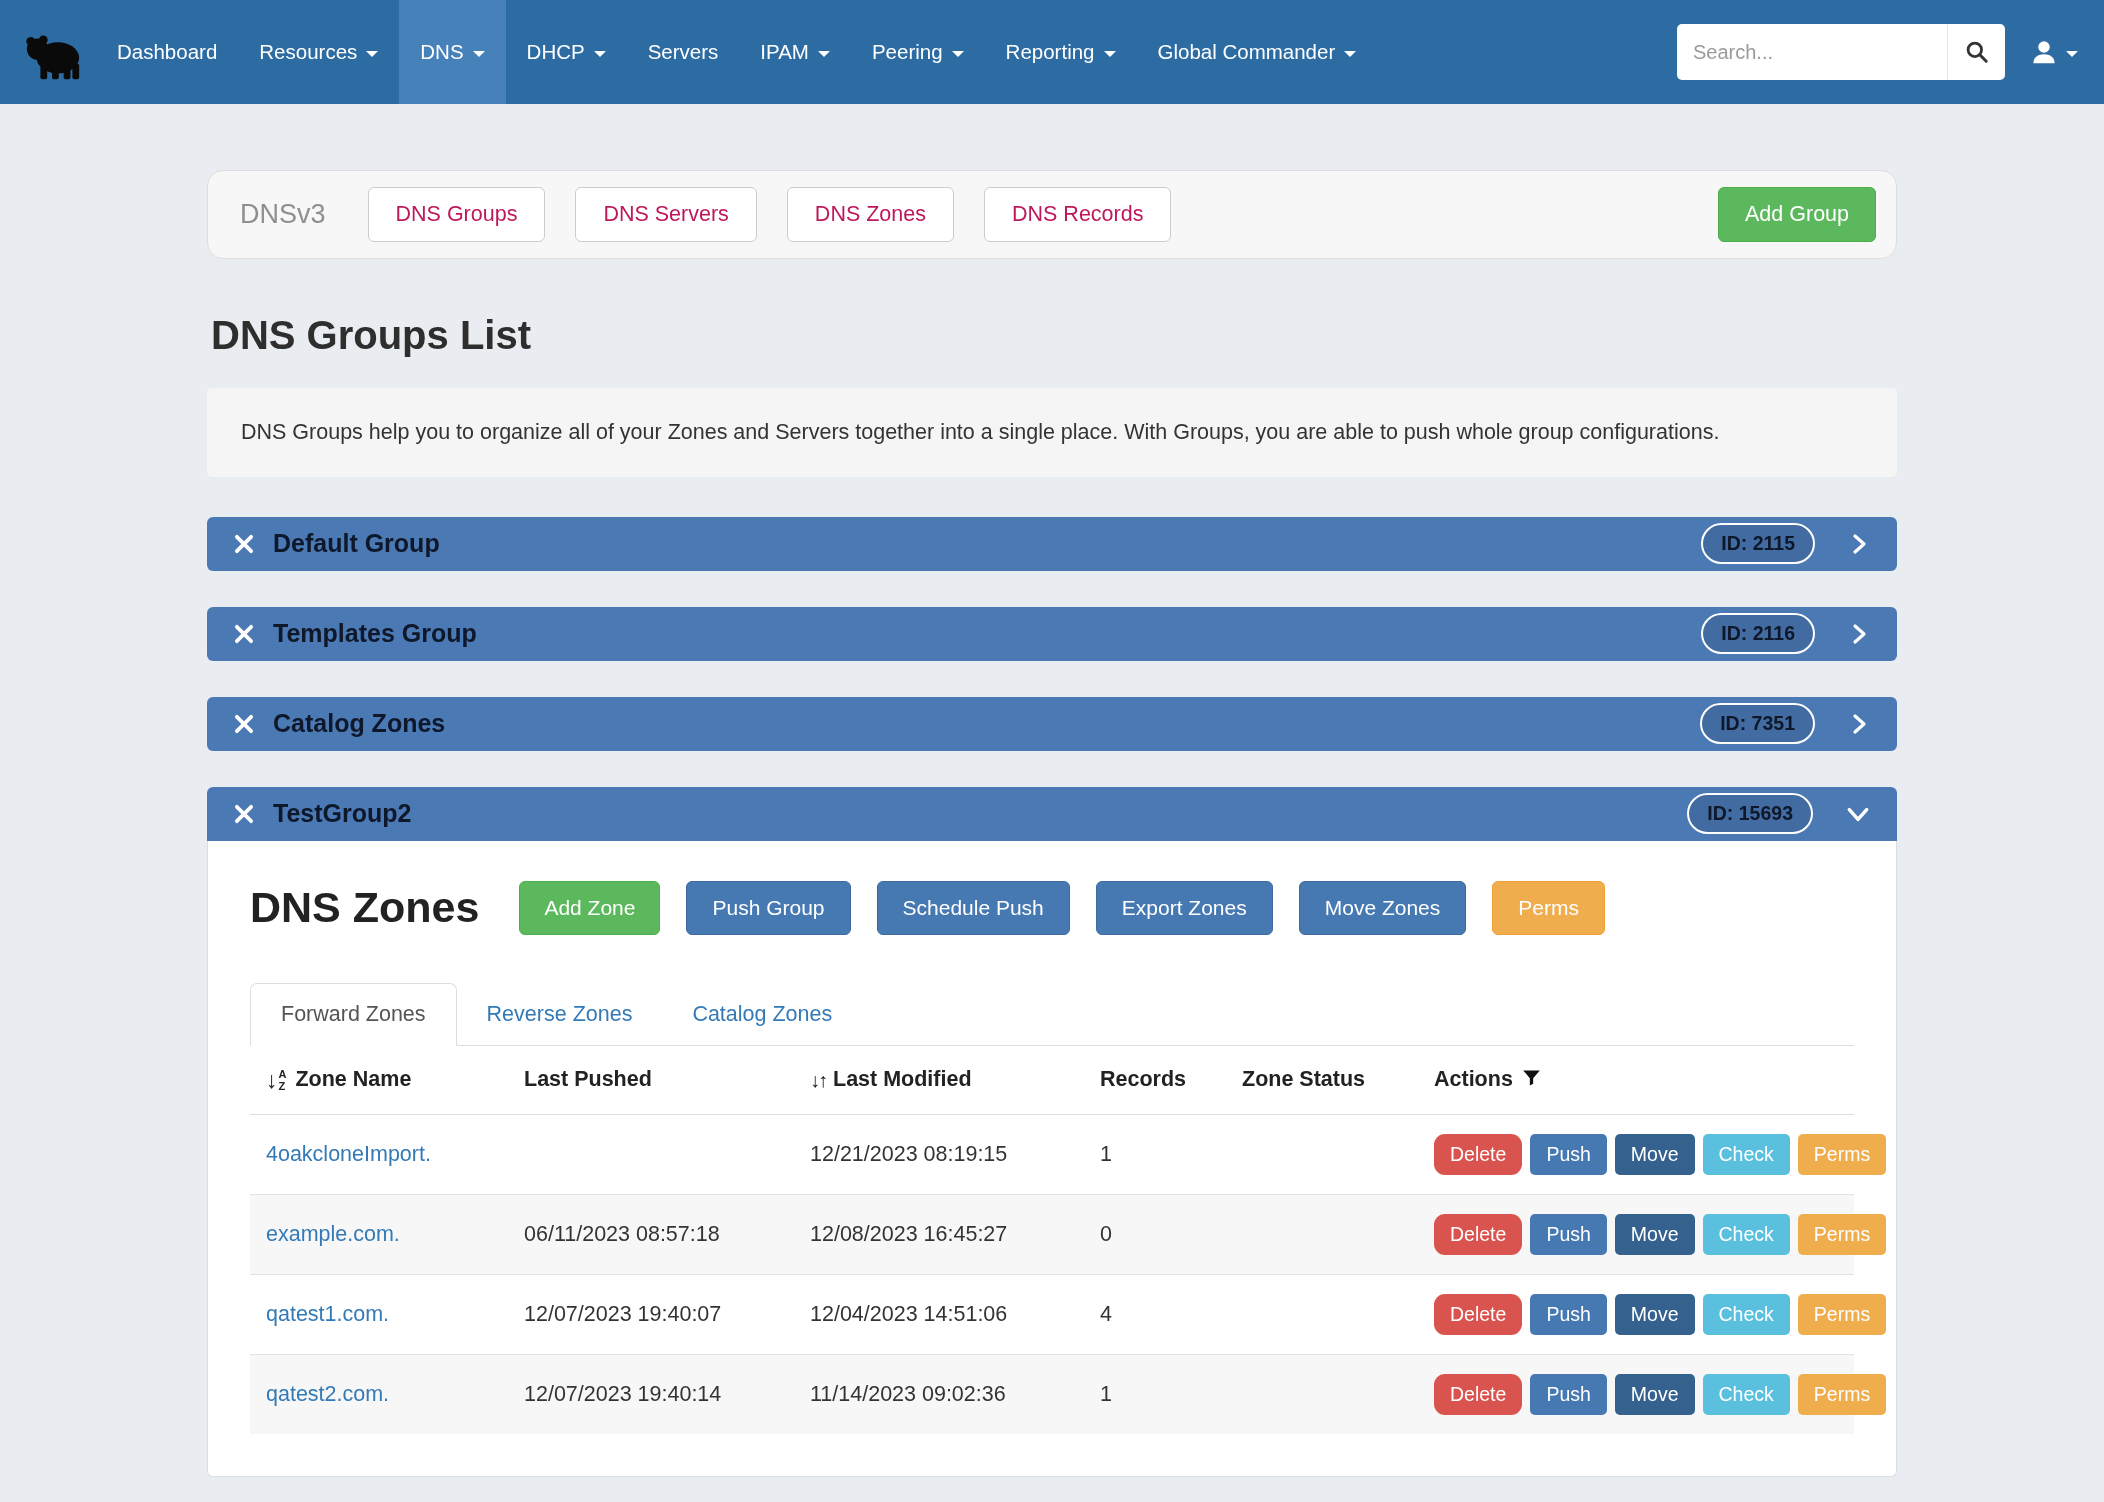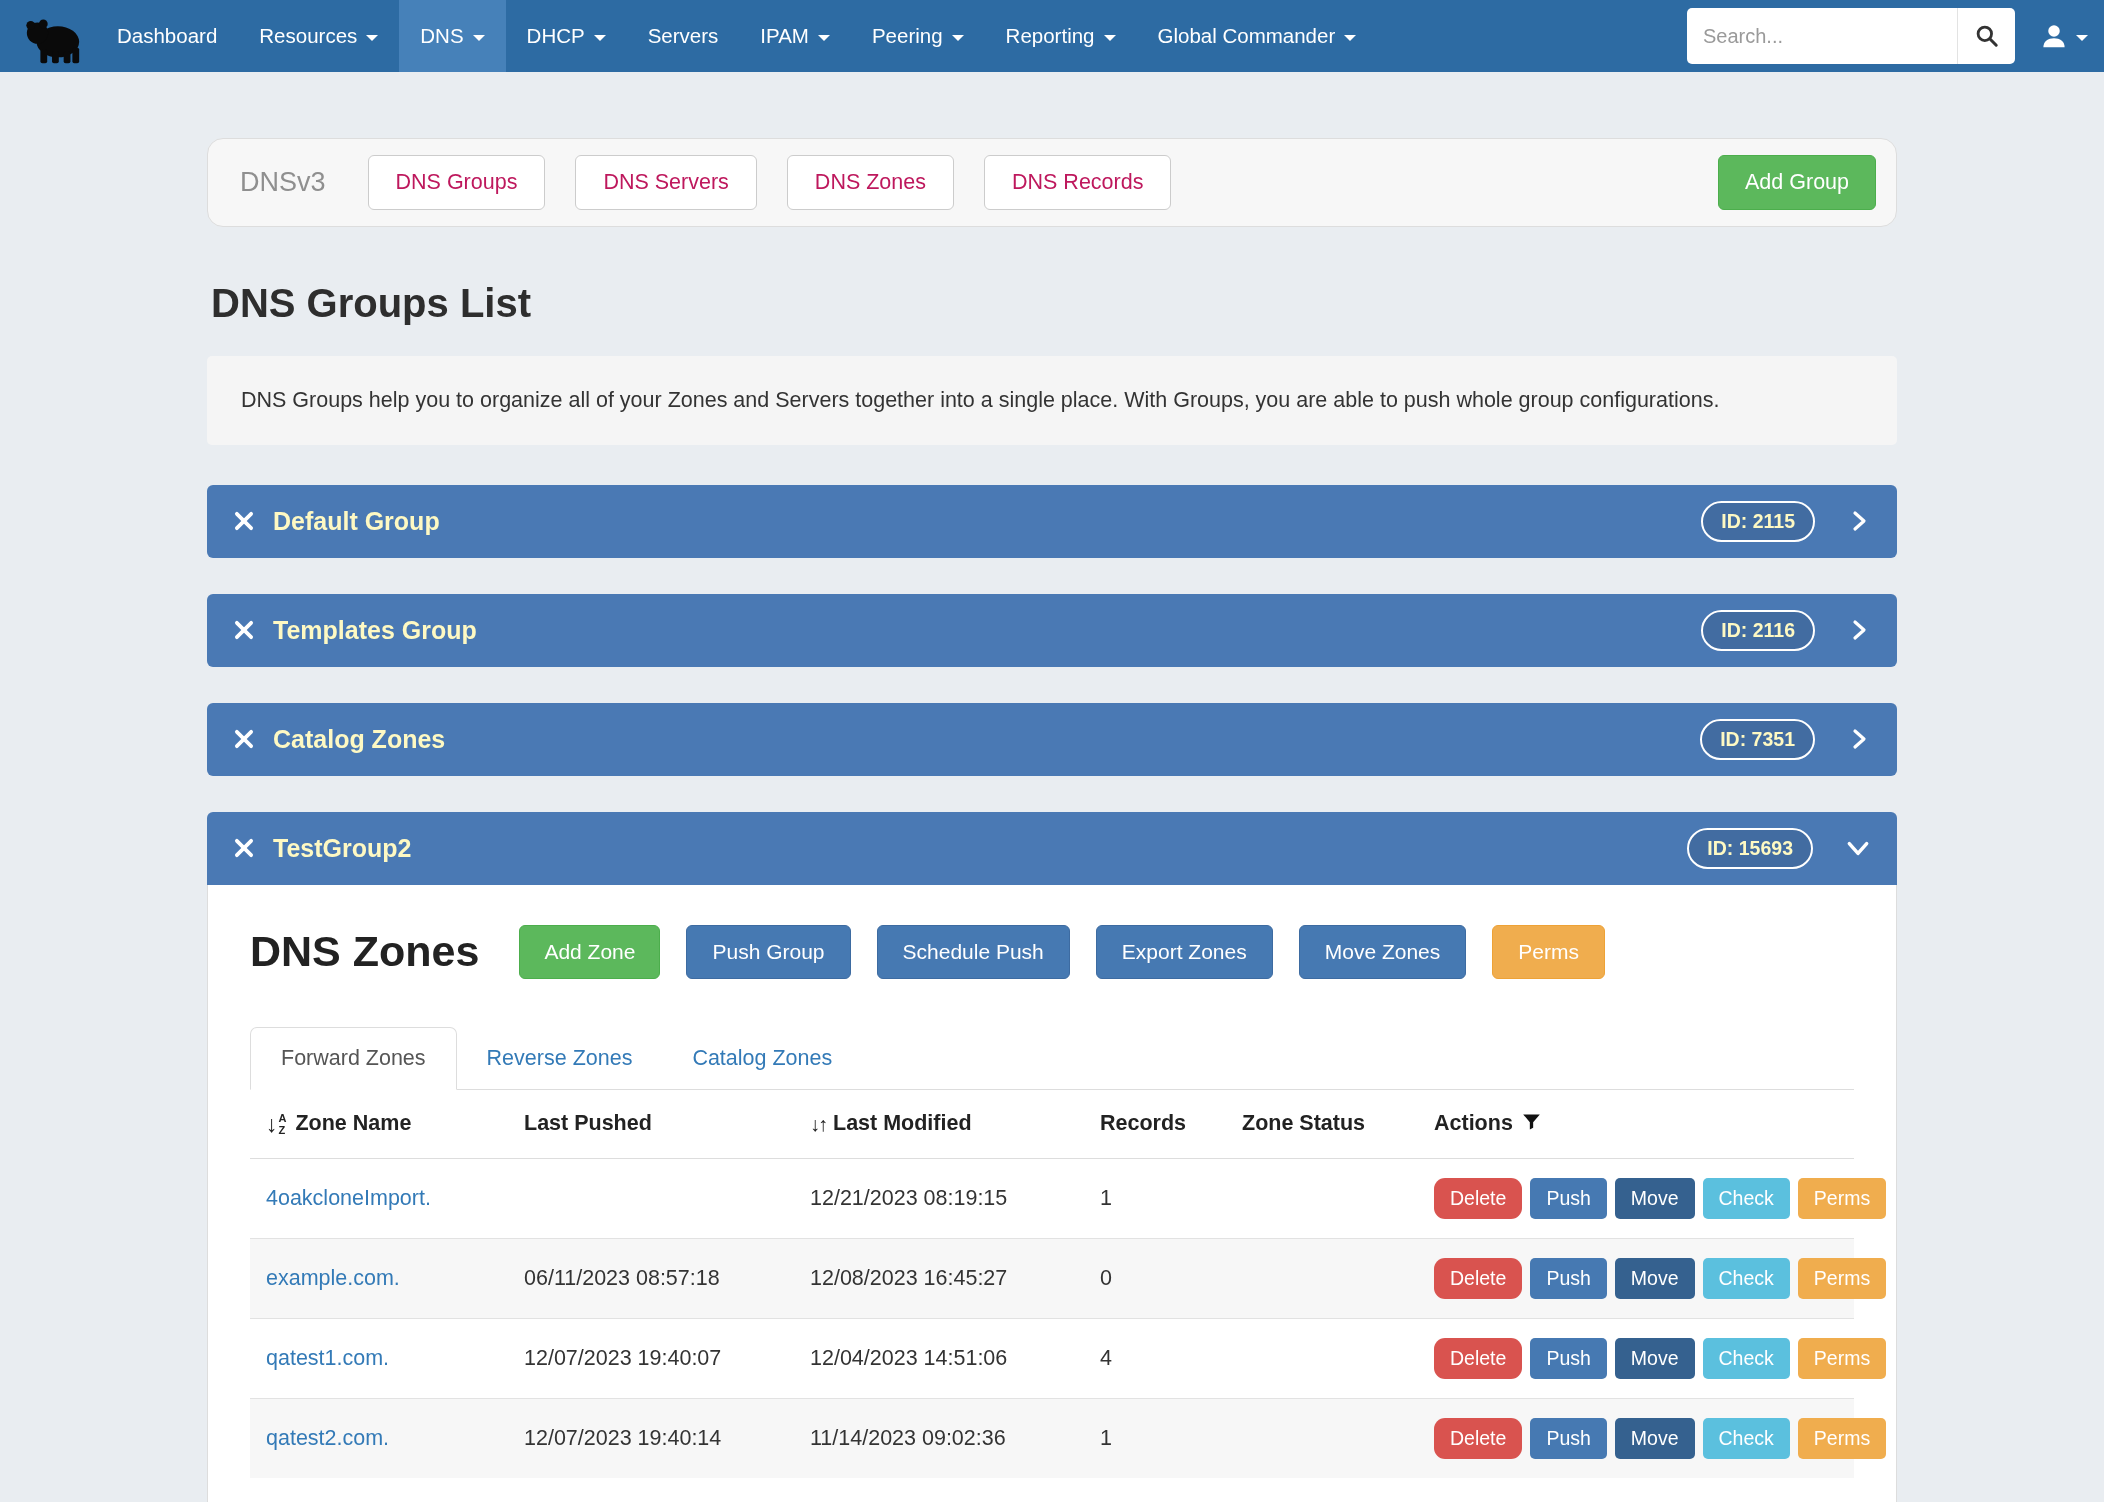--- a/index.html
+++ b/index.html
@@ -6,21 +6,21 @@
   html,body { margin:0; padding:0; }
   body {
     width:2104px; height:1502px; overflow:hidden;
     background:#e9edf1;
     font-family:"Liberation Sans", sans-serif;
     color:#333;
   }
   button { font-family:"Liberation Sans", sans-serif; }
 
   
-  .navbar { height:72px; background:#2d6ba3; display:flex; align-items:stretch; padding:0 12px 0 10px; }
+  .navbar { height:104px; background:#2d6ba3; display:flex; align-items:stretch; padding:0 22px 0 10px; }
   .brand { width:86px; display:flex; align-items:center; justify-content:center; }
   .nav-links { display:flex; align-items:stretch; }
   .nav-item { display:flex; align-items:center; gap:9px; padding:0 21px; color:#fff; font-size:20.5px; text-decoration:none; cursor:pointer; white-space:nowrap; }
   .nav-item.active { background:#4681b9; }
   .caret { width:0; height:0; border-left:6px solid transparent; border-right:6px solid transparent; border-top:6px solid #fff; margin-top:3px; }
   .nav-right { margin-left:auto; display:flex; align-items:center; gap:20px; }
   .searchbox { display:flex; height:56px; }
   .searchbox input { width:270px; border:none; border-radius:5px 0 0 5px; padding:0 16px; font-size:20px; outline:none; font-family:"Liberation Sans",sans-serif; color:#0369a1; }
   .searchbox input::placeholder { color:#9a9a9a; }
   .search-btn { width:58px; background:#fff; border:none; border-left:1px solid #e3e3e3; border-radius:0 5px 5px 0; display:flex; align-items:center; justify-content:center; cursor:pointer; }
@@ -35,21 +35,21 @@
   .btn { border-radius:6px; cursor:pointer; }
   .btn-white { background:#fff; border:1px solid #ccc; padding:14px 27px; font-size:21.5px; color:#be185d; }
   .btn-green { background:#5cb85c; border:1px solid #4cae4c; color:#fff; padding:14px 26px; font-size:21.5px; }
   .module-bar .btn-green { margin-left:auto; }
 
   
   .page-title { font-size:40px; font-weight:600; color:#2e2e2e; margin:54px 4px 30px; }
   .info-box { background:#f5f5f5; border-radius:5px; padding:27px 34px; font-size:21.5px; line-height:1.62; color:#333; }
 
   
-  .group-bar { margin-top:36px; background:#4a79b4; border-radius:6px; color:#fef9c3; display:flex; align-items:center; padding:0 26px; height:73px; gap:18px; cursor:pointer; }
+  .group-bar { margin-top:36px; background:#4a79b4; border-radius:6px; color:#0f172a; display:flex; align-items:center; padding:0 26px; height:54px; gap:18px; cursor:pointer; }
   .first-bar { margin-top:40px; }
   .group-bar.attached { border-radius:6px 6px 0 0; }
   .x-icon { display:flex; align-items:center; }
   .group-name { font-size:25px; font-weight:bold; }
   .id-pill { margin-left:auto; border:2px solid #fff; background:rgba(0,0,0,0.10); border-radius:999px; padding:7px 18px; font-size:19.5px; font-weight:bold; white-space:nowrap; }
   .chev { margin-left:14px; display:flex; align-items:center; cursor:pointer; }
 
   
   .panel { background:#fff; border:1px solid #ddd; border-top:none; border-radius:0 0 6px 6px; padding:40px 42px 42px; }
   .zones-head { display:flex; align-items:center; gap:26px; flex-wrap:wrap; }

